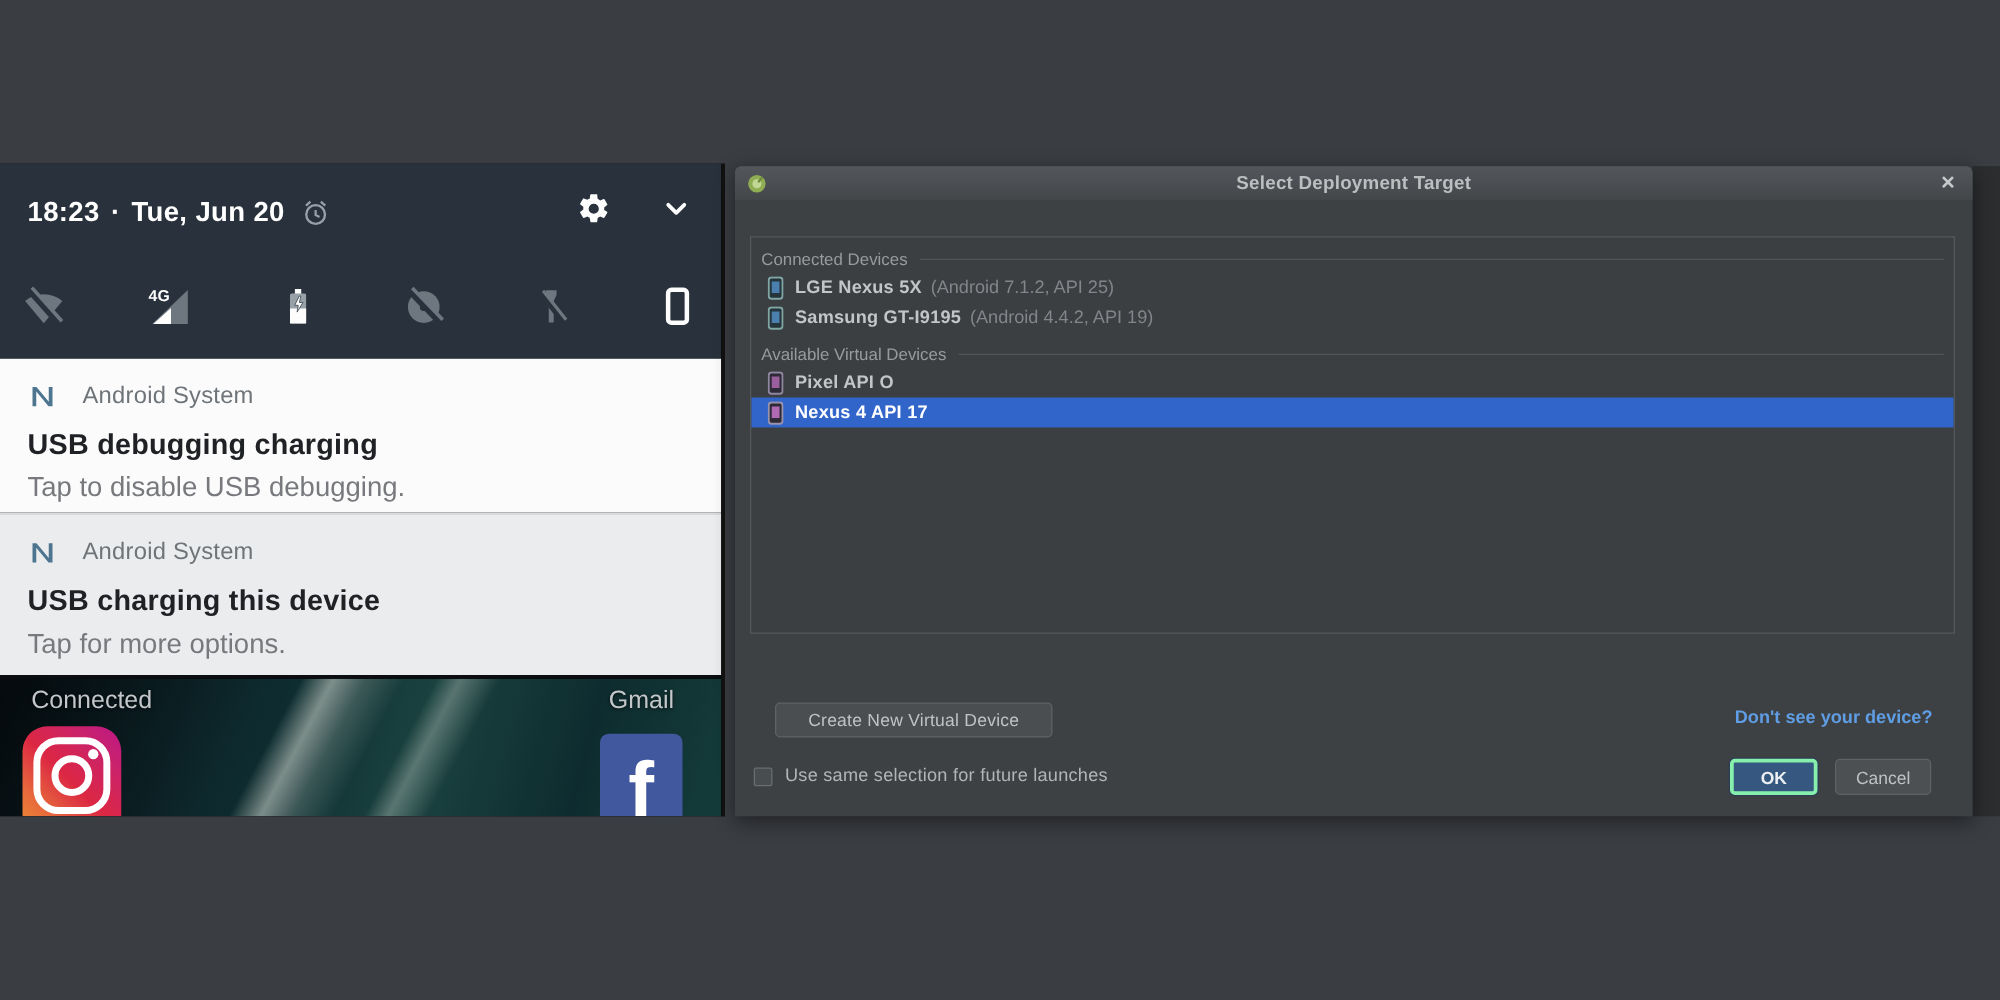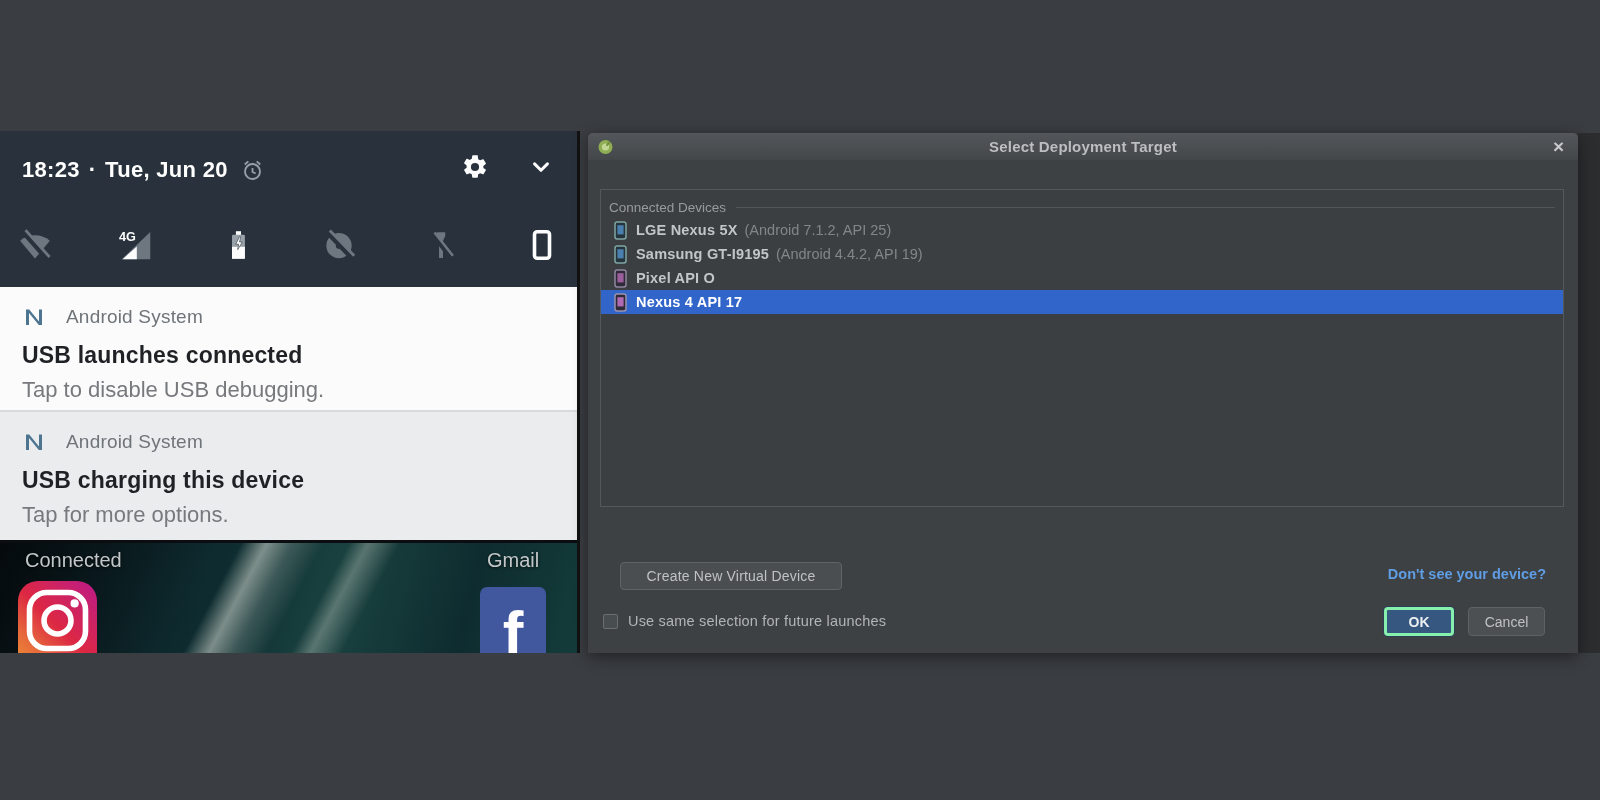--- a/index.html
+++ b/index.html
@@ -153,21 +153,21 @@
       </div>
     </div>
 
     <div class="notif n1">
       <div class="notif-head">
         <svg width="24" height="24" viewBox="0 0 24 24">
           <path d="M4 20 V4.5 h3.2 L17 16.4 V4.5 h3 V20 h-3.2 L7 8.1 V20 Z" fill="#4e7590"></path>
         </svg>
         <span class="notif-app">Android System</span>
       </div>
-      <div class="notif-title">USB launches connected</div>
+      <div class="notif-title">USB debugging charging</div>
       <div class="notif-body">Tap to disable USB debugging.</div>
     </div>
     <div class="notif-divider"></div>
     <div class="notif n2">
       <div class="notif-head">
         <svg width="24" height="24" viewBox="0 0 24 24">
           <path d="M4 20 V4.5 h3.2 L17 16.4 V4.5 h3 V20 h-3.2 L7 8.1 V20 Z" fill="#4e7590"></path>
         </svg>
         <span class="notif-app">Android System</span>
       </div>
@@ -214,20 +214,24 @@
         <span class="dev-detail">(Android 7.1.2, API 25)</span>
       </div>
       <div class="dev-row">
         <svg width="13" height="19" viewBox="0 0 13 19">
           <rect x="1" y="1" width="11" height="17" rx="2.2" fill="#26343c" stroke="#7fa6a3" stroke-width="1.5"></rect>
           <rect x="3.4" y="4.2" width="6.2" height="9.2" fill="#4b7fae"></rect>
         </svg>
         <span class="dev-name">Samsung GT-I9195</span>
         <span class="dev-detail">(Android 4.4.2, API 19)</span>
       </div>
+      <div class="sec-header">
+        <span class="sh-label">Available Virtual Devices</span>
+        <span class="rule"></span>
+      </div>
       <div class="dev-row">
         <svg width="13" height="19" viewBox="0 0 13 19">
           <rect x="1" y="1" width="11" height="17" rx="2.2" fill="#2e2a38" stroke="#8f87a0" stroke-width="1.5"></rect>
           <rect x="3.4" y="4.2" width="6.2" height="9.2" fill="#9c5f9e"></rect>
         </svg>
         <span class="dev-name">Pixel API O</span>
       </div>
       <div class="dev-row selected">
         <svg width="13" height="19" viewBox="0 0 13 19">
           <rect x="1" y="1" width="11" height="17" rx="2.2" fill="#2e2a38" stroke="#9b93ac" stroke-width="1.5"></rect>

